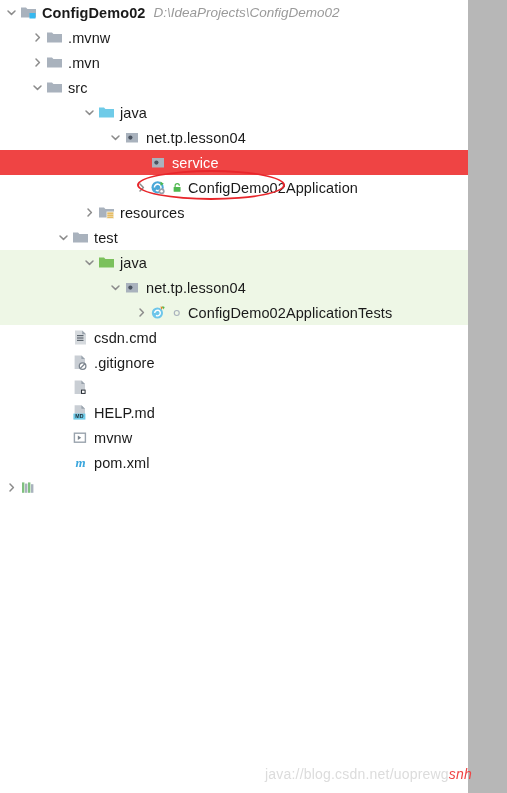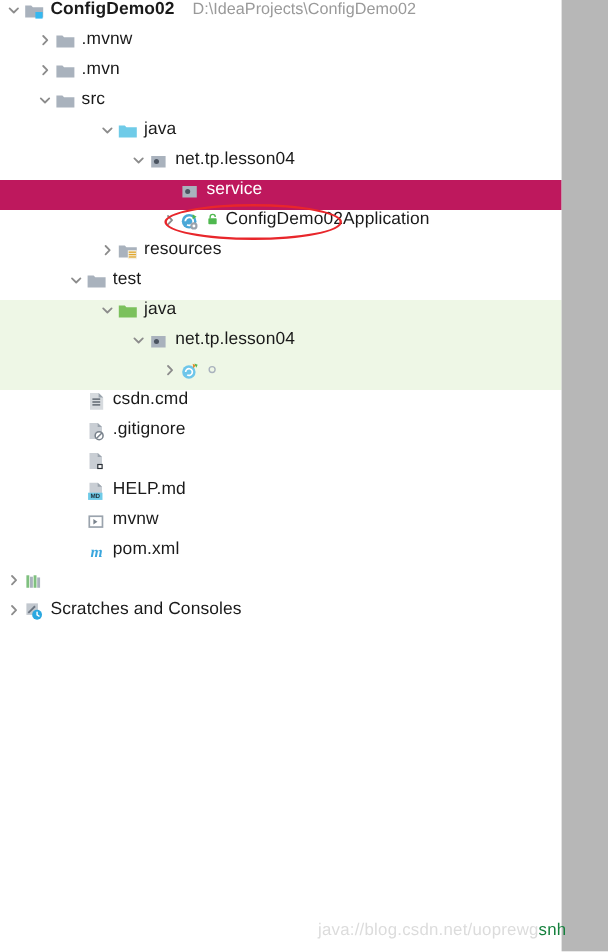--- a/index.html
+++ b/index.html
@@ -15,66 +15,66 @@
     background:#ffffff;
   }
   #right-panel{
     position:absolute;left:468px;top:0;width:39px;height:793px;
     background:#b7b7b7;
   }
   .row{
     position:relative;
     height:25px;
     display:flex;
-    align-items:flex-start;
+    align-items:center;
     white-space:nowrap;
     font-size:14.5px;
     color:#1a1a1a;
   }
-  .row.sel{ background:#be185d; color:#ffffff; }
+  .row.sel{ background:#ef4444; color:#ffffff; }
   .row.green{ background:#eef7e6; }
   .indent{ flex:0 0 auto; }
   .arrow{
     flex:0 0 16px;width:16px;height:16px;
     display:flex;align-items:center;justify-content:center;
     color:#8c8c8c;
   }
   .arrow svg{display:block;}
   .row.sel .arrow{color:#ffffff;}
   .icon{
     flex:0 0 18px;width:18px;height:18px;margin-right:4px;
     display:flex;align-items:center;justify-content:center;
     position:relative;
   }
   .icon svg{display:block;}
   .label{ padding-left:1px; letter-spacing:0.1px;}
   .label.bold{ font-weight:bold; }
   .path{
-    color:#9a9a9a;font-size:13.5px;margin-left:15px;font-weight:normal;
+    color:#9a9a9a;font-size:13.5px;margin-left:8px;font-weight:normal;font-style:italic;
   }
   .minilock{flex:0 0 14px;width:14px;height:16px;display:flex;align-items:center;justify-content:center;margin-right:2px;}
   .minidot{flex:0 0 14px;width:14px;height:16px;display:flex;align-items:center;justify-content:center;margin-right:2px;}
   #ellipse{
     position:absolute;
     left:137px;top:170px;width:148px;height:30px;
     border:2.5px solid #e8262b;
     border-radius:50%;
     pointer-events:none;
     box-sizing:border-box;
   }
   #watermark{
     position:absolute;
     left:265px;top:766px;
     font-size:14px;
     color:#dcdcdc;
     font-family:"Liberation Sans", sans-serif;
     letter-spacing:0.2px;
     white-space:nowrap;
   }
-  #watermark .tail{ color:#15803d; }
+  #watermark .tail{ color:#ef4444;font-style:italic; }
 </style>
 </head>
 <body>
 
 <div id="tree">
     <div class="row">
       <div class="indent" style="width: 3px;"></div>
       <div class="arrow">
         <svg width="11" height="11" viewBox="0 0 11 11">
           <path d="M2 4l3.5 3.4L9 4" stroke="#8c8c8c" stroke-width="1.5" fill="none" stroke-linecap="round" stroke-linejoin="round"></path>
@@ -271,20 +271,21 @@
           <path d="M4.7 9a2.8 2.8 0 1 1 1.3 2.4" stroke="#ffffff" stroke-width="1.4" fill="none"></path>
           <path d="M10.6 2.2l2.8 1.2-2.3 2.4z" fill="#e08a2e"></path>
           <path d="M12.1 2.0l2.6 0.9-1.1 2.6z" fill="#4fb84f"></path>
         </svg>
       </div>
       <div class="minidot">
         <svg width="14" height="16" viewBox="0 0 17 17">
           <circle cx="7" cy="8.5" r="3" fill="none" stroke="#a9b2bd" stroke-width="1.4"></circle>
         </svg>
       </div>
+      <span class="label">ConfigDemo02ApplicationTests</span>
     </div>
     <div class="row">
       <div class="indent" style="width: 55px;"></div>
       <div class="arrow"></div>
       <div class="icon">
         <svg width="17" height="17" viewBox="0 0 17 17">
           <path d="M3 1.6h7.2L14 5.2v10.2H3z" fill="#d6dade"></path>
           <path d="M10.2 1.6L14 5.2h-3.8z" fill="#9aa3ad"></path>
           <g fill="#5d666f">
             <rect x="5" y="6" width="6.5" height="1.2"></rect>
@@ -363,36 +364,19 @@
       </div>
       <div class="icon">
         <svg width="17" height="17" viewBox="0 0 17 17">
           <rect x="2" y="3.4" width="2.4" height="10.4" fill="#7fc07f"></rect>
           <rect x="5" y="4.6" width="2.4" height="9.2" fill="#a9b2bd"></rect>
           <rect x="8" y="3.4" width="2.4" height="10.4" fill="#7fc07f"></rect>
           <rect x="11" y="5.2" width="2.4" height="8.6" fill="#a9b2bd"></rect>
         </svg>
       </div>
     </div>
-    <div class="row">
-      <div class="indent" style="width: 3px;"></div>
-      <div class="arrow">
-        <svg width="11" height="11" viewBox="0 0 11 11">
-          <path d="M4 2l3.4 3.5L4 9" stroke="#8c8c8c" stroke-width="1.5" fill="none" stroke-linecap="round" stroke-linejoin="round"></path>
-        </svg>
-      </div>
-      <div class="icon">
-        <svg width="17" height="17" viewBox="0 0 17 17">
-          <rect x="2" y="1.8" width="9.6" height="9.6" fill="#c2c8cf"></rect>
-          <path d="M3.6 9.8l5.6-5.6" stroke="#6b7480" stroke-width="1.5"></path>
-          <circle cx="10.9" cy="11.3" r="4.1" fill="#2ba8e0"></circle>
-          <path d="M10.9 9.1v2.3l1.6 1" stroke="#ffffff" stroke-width="1.2" fill="none" stroke-linecap="round"></path>
-        </svg>
-      </div>
-      <span class="label">Scratches and Consoles</span>
-    </div>
   </div>
 
 <div id="right-panel"></div>
 
 <div id="ellipse"></div>
 
 <div id="watermark"><span>java://blog.csdn.net/uoprewg</span><span class="tail">snh</span></div>
 
 </body></html>

